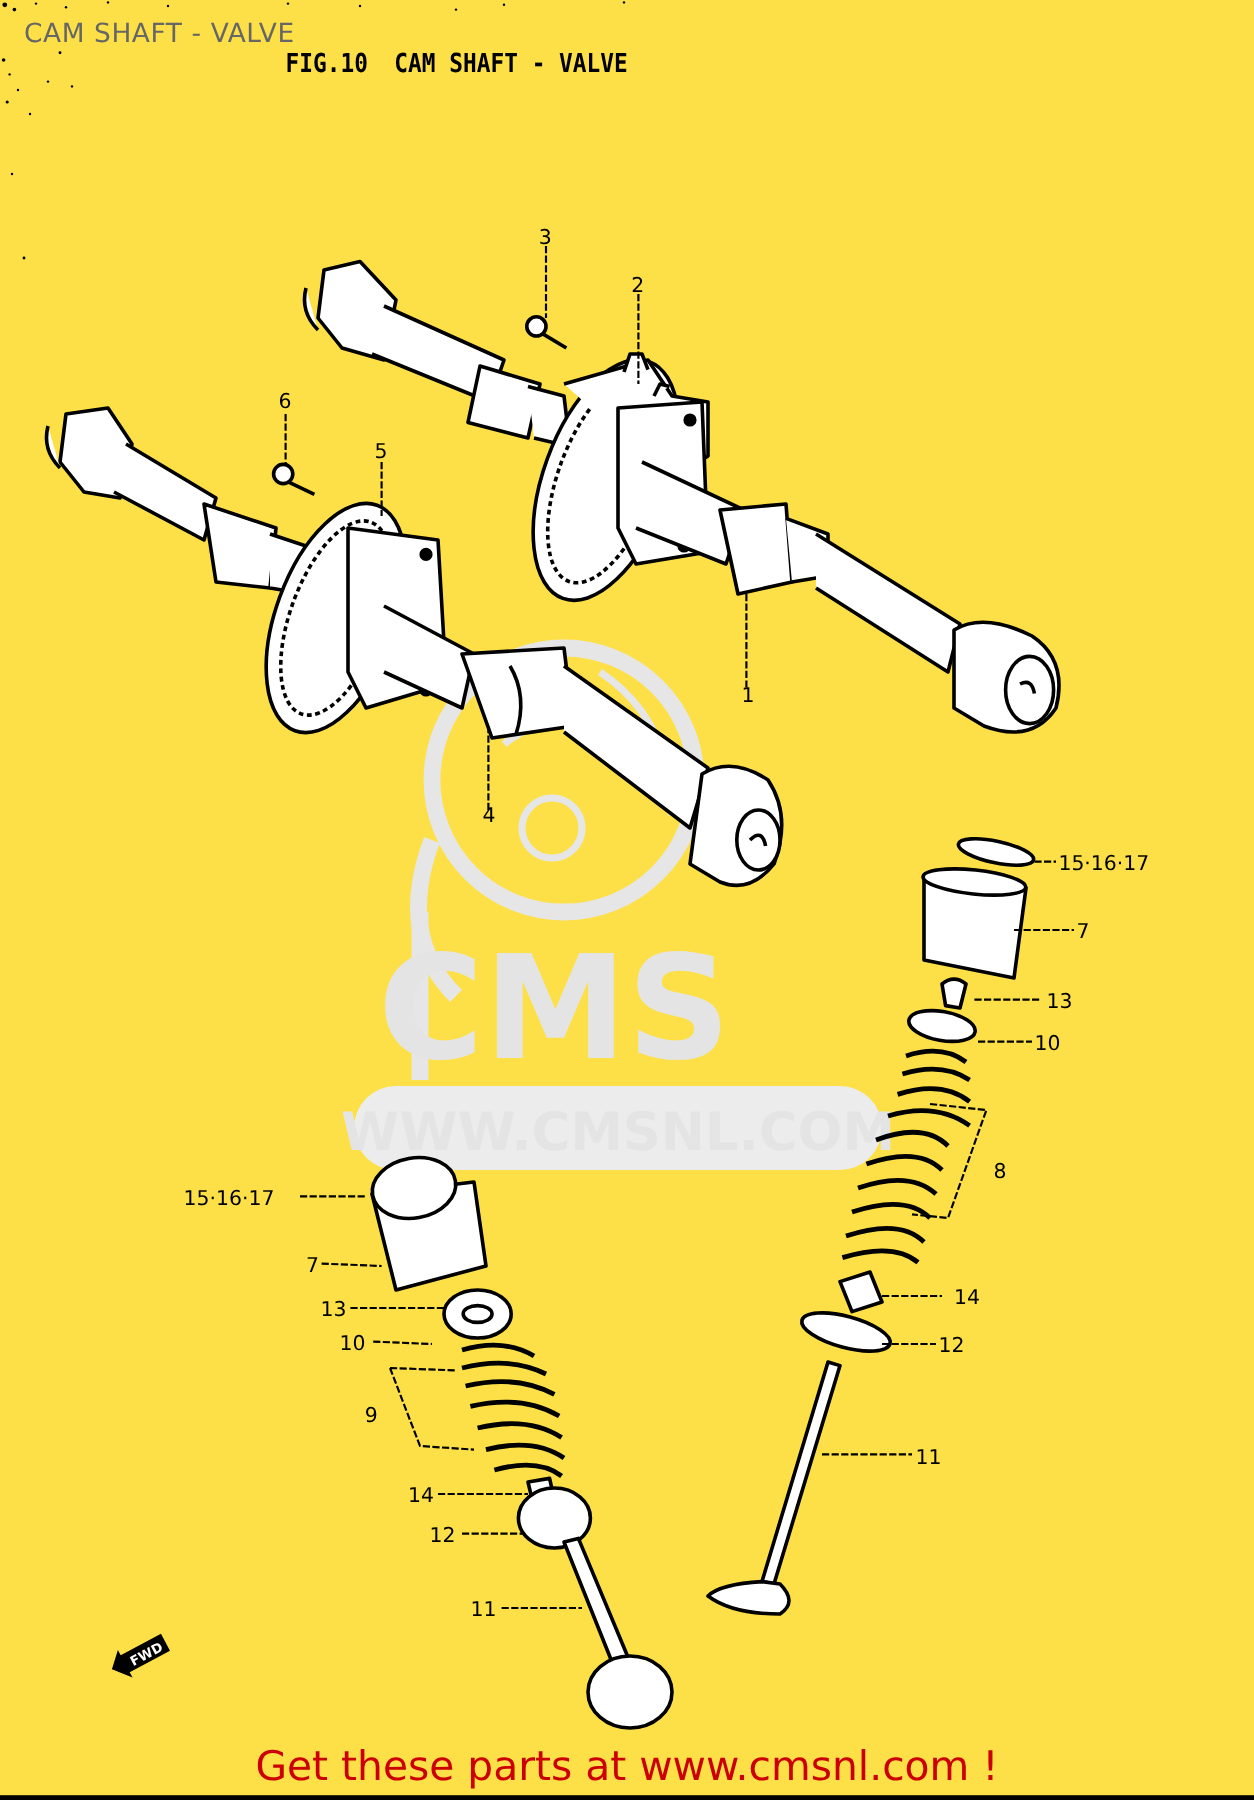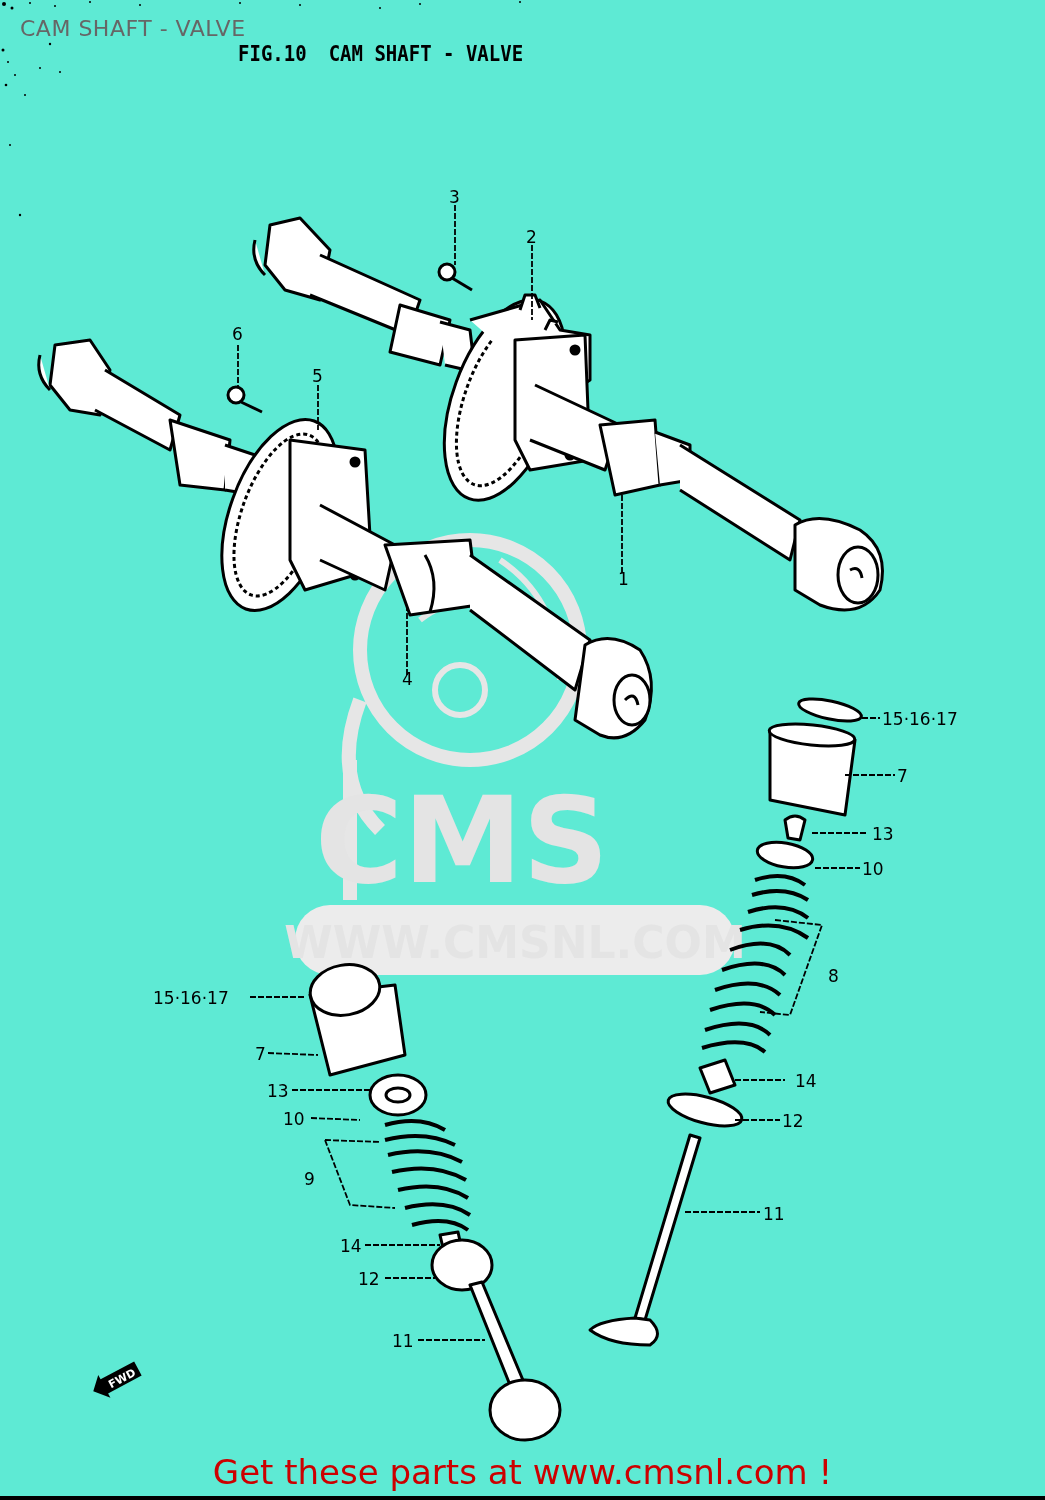--- a/index.html
+++ b/index.html
@@ -1,16 +1,16 @@
 <!DOCTYPE html>
 <html><head>
 <meta charset="utf-8">
 <style>
   html, body { margin: 0; padding: 0; background: #ffffff; }
-  .page { position: relative; width: 1045px; height: 1500px; background: #5eead4; overflow: hidden; }
+  .page { position: relative; width: 1045px; height: 1500px; background: #fde047; overflow: hidden; }
   .page-title { position: absolute; left: 20px; top: 16px; font-family: "DejaVu Sans", sans-serif; font-size: 22px; color: #666666; letter-spacing: 0.5px; }
   .fig-title { position: absolute; left: 238px; top: 42px; font-family: "DejaVu Sans Mono", monospace; font-weight: bold; font-size: 19px; color: #000; letter-spacing: 0px; transform: scaleY(1.15); }
   .fig-title .gap { display: inline-block; width: 22px; }
   .diagram { position: absolute; left: 0; top: 0; }
   .callout { font-family: "DejaVu Sans", sans-serif; font-size: 17px; fill: #000; }
   .watermark-text { font-family: "DejaVu Sans", sans-serif; font-weight: bold; fill: #e4e4e4; }
   .footer { position: absolute; left: 0; width: 1045px; top: 1452px; text-align: center; font-family: "DejaVu Sans", sans-serif; font-size: 34px; color: #cc0000; }
   .footer-bar { position: absolute; left: 0; top: 1496px; width: 1045px; height: 4px; background: #000; }
   .speck { fill: #000; }
 </style>

